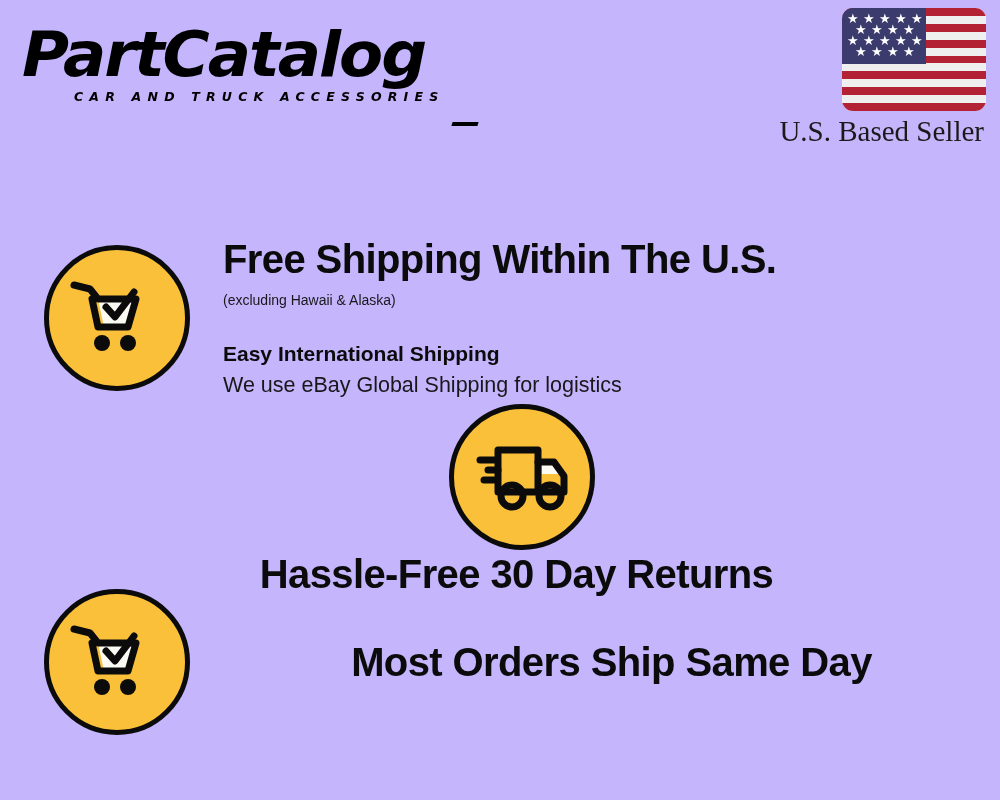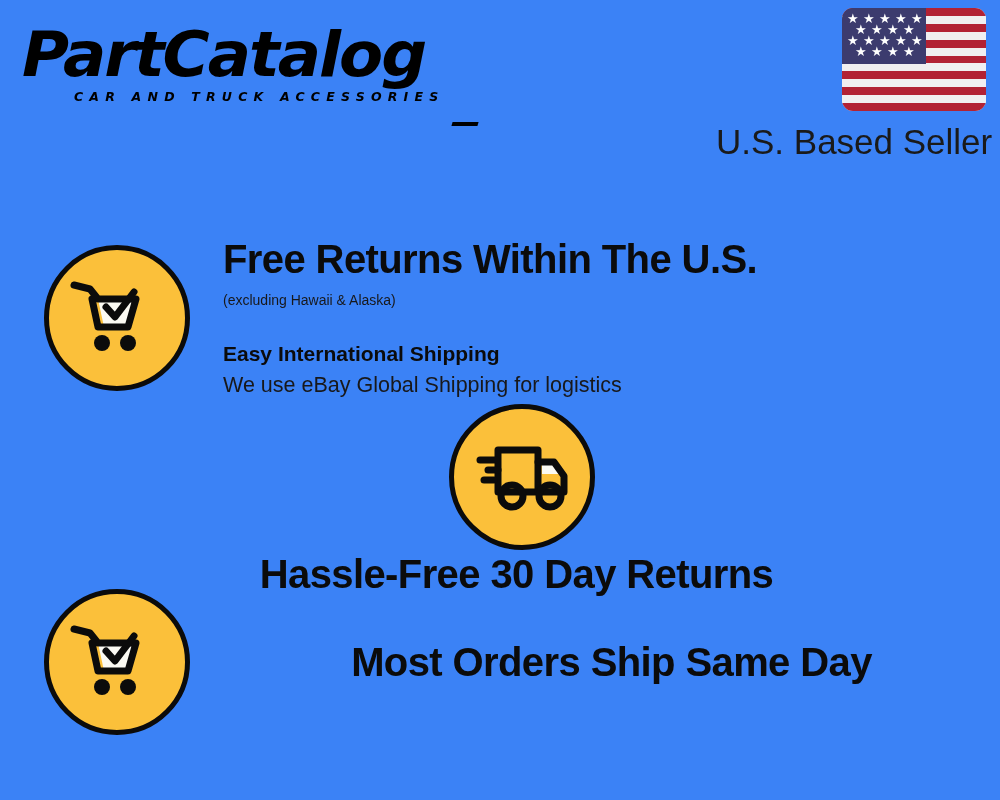--- a/index.html
+++ b/index.html
@@ -14,21 +14,21 @@
     font-family: "Liberation Sans", sans-serif;
     color: #111111;
     overflow: hidden;
     position: relative;
   }
 
   .banner {
     position: relative;
     width: 1000px;
     height: 800px;
-    background: #3b82f6;
+    background: #c4b5fd;
   }
 
   
   .header {
     position: absolute;
     top: 0;
     left: 0;
     width: 1000px;
     height: 175px;
   }
@@ -130,25 +130,25 @@
     height: 11px;
     color: #FFFFFF;
     font-size: 13px;
     line-height: 11px;
     text-align: center;
     font-family: "DejaVu Sans", sans-serif;
   }
 
   .seller-label {
     display: block;
-    margin-top: 14px;
+    margin-top: 3px;
     padding-right: 2px;
-    font-family: Liberation Sans, sans-serif;
+    font-family: Liberation Serif, serif;
     font-weight: 400;
-    font-size: 35px;
+    font-size: 29px;
     line-height: 34px;
     color: #1a1a1a;
     letter-spacing: 0px;
     white-space: nowrap;
   }
 
   
   .features {
     position: absolute;
     left: 0;
@@ -301,21 +301,21 @@
       <span class="icon-circle">
         <svg width="98" height="82" viewBox="0 0 98 82" aria-hidden="true">
           <polygon points="30,22 66,22 60,50 36,50" fill="#FBFAF3"></polygon>
           <path d="M6 8 L22 12 L30 22 L68 22 L60 50 L30 50 L24 22" fill="none" stroke="#0B0B0B" stroke-width="7" stroke-linecap="round" stroke-linejoin="round"></path>
           <path d="M38 30 L47 40 L66 15" fill="none" stroke="#0B0B0B" stroke-width="7" stroke-linecap="round" stroke-linejoin="round"></path>
           <circle cx="34" cy="66" r="8" fill="#0B0B0B"></circle>
           <circle cx="60" cy="66" r="8" fill="#0B0B0B"></circle>
         </svg>
       </span>
       <span class="feature-text">
-        <span class="feature-heading">Free Returns Within The U.S.</span>
+        <span class="feature-heading">Free Shipping Within The U.S.</span>
         <span class="feature-sub">(excluding Hawaii &amp; Alaska)</span>
         <span class="feature-sub-strong">Easy International Shipping</span>
         <span class="feature-sub-note">We use eBay Global Shipping for logistics</span>
       </span>
     </div>
 
     <div class="feature feature-2">
       <span class="icon-circle">
         <svg width="100" height="74" viewBox="0 0 100 74" aria-hidden="true">
           <polygon points="70,22 82,22 88,34 70,34" fill="#FBFAF3"></polygon>

